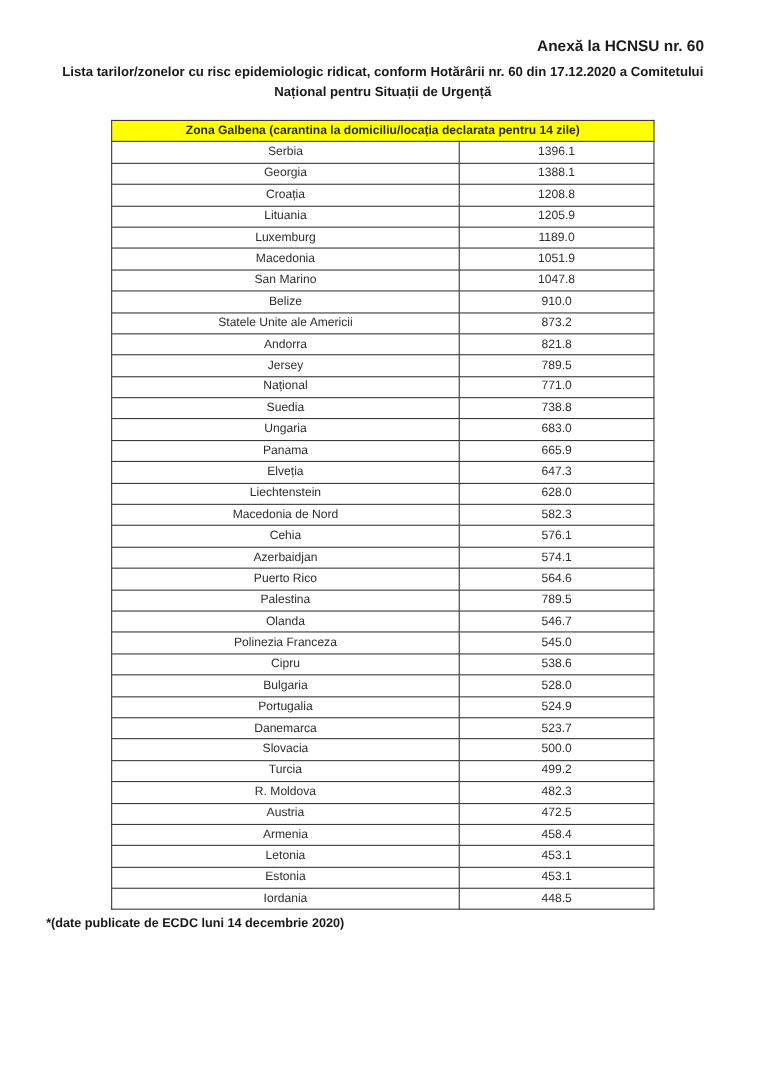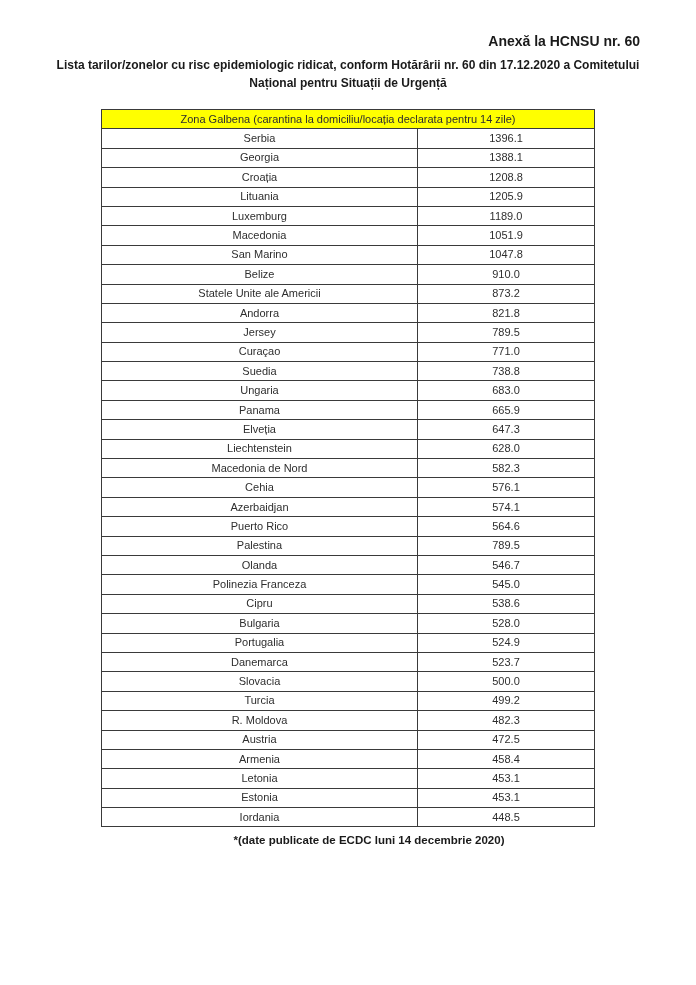--- a/index.html
+++ b/index.html
@@ -43,41 +43,40 @@
     text-align: center;
     vertical-align: middle;
     font-size: 11px;
     color: #2e2e2e;
     padding: 0 4px;
     height: 18.4px;
     line-height: 13px;
   }
   td.caption-cell {
     background: #FFFF00;
-    font-weight: normal;
+    font-weight: bold;
     color: #111111;
     height: 20px;
     font-size: 11px;
   }
   td.col-header {
     font-weight: bold;
     color: #1a1a1a;
     height: 50px;
     line-height: 15px;
     font-size: 11px;
   }
   col.country-col { width: 316px; }
   col.rate-col { width: 177px; }
   .footnote {
     margin-top: 7px;
     margin-left: 42px;
     font-size: 11.5px;
     font-weight: bold;
     color: #1a1a1a;
-    text-align: center;
   }
 </style>
 </head>
 <body>
 
 <div class="annex-label">Anexă la HCNSU nr. 60</div>
 
 <div class="doc-title">Lista tarilor/zonelor cu risc epidemiologic ridicat, conform Hotărârii nr. 60 din 17.12.2020 a Comitetului Național pentru Situații de Urgență</div>
 
 <table class="risk-table">
@@ -128,21 +127,21 @@
       </tr>
       <tr>
         <td>Andorra</td>
         <td>821.8</td>
       </tr>
       <tr>
         <td>Jersey</td>
         <td>789.5</td>
       </tr>
       <tr>
-        <td>Curaçao</td>
+        <td>Național</td>
         <td>771.0</td>
       </tr>
       <tr>
         <td>Suedia</td>
         <td>738.8</td>
       </tr>
       <tr>
         <td>Ungaria</td>
         <td>683.0</td>
       </tr>

